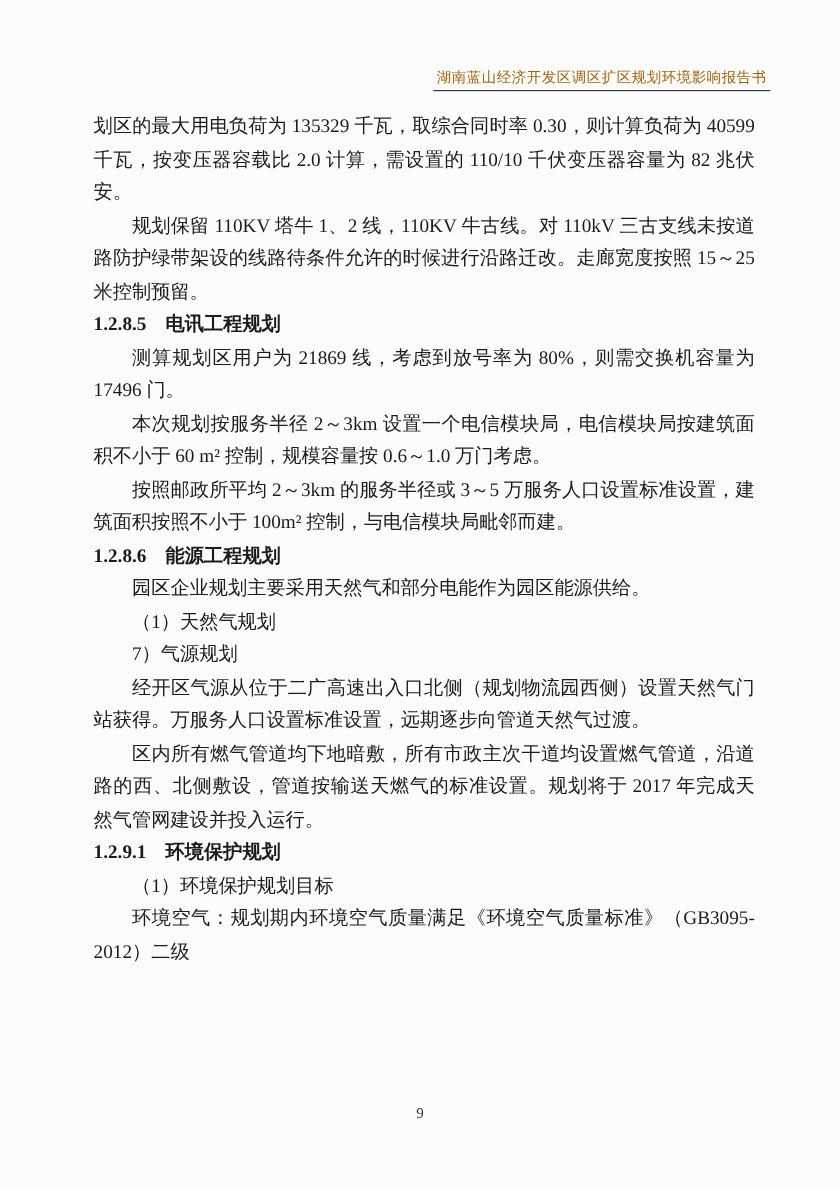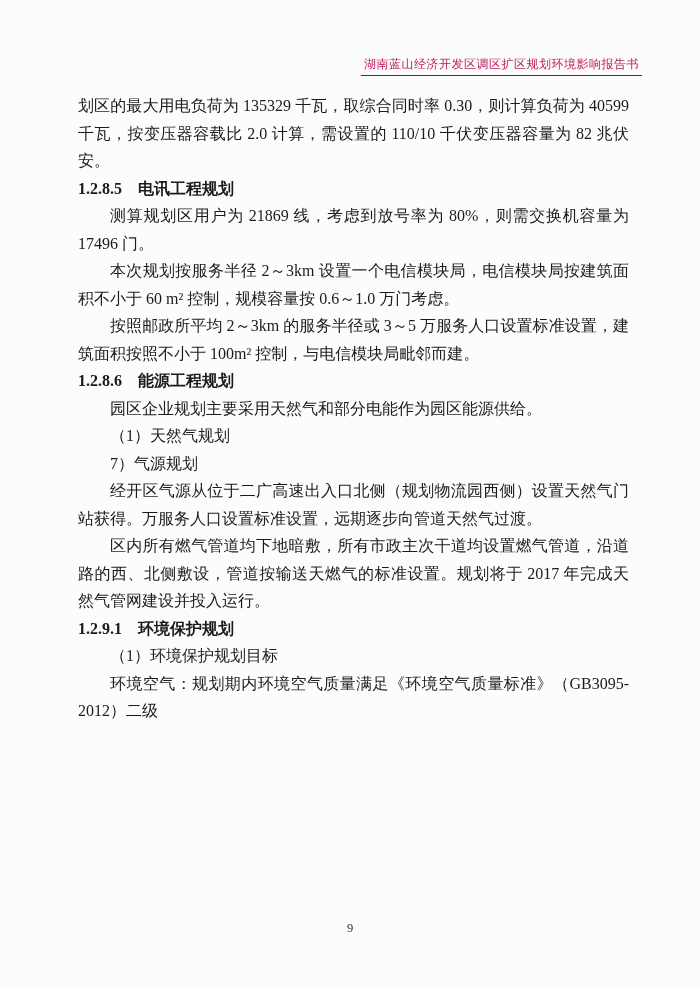--- a/index.html
+++ b/index.html
@@ -18,21 +18,21 @@
     margin: 0 auto;
   }
   .page-header {
     position: absolute;
     top: 57px;
     left: 60px;
     right: 58px;
     text-align: right;
     font-size: 12px;
     line-height: 15px;
-    color: #be185d;
+    color: #a16207;
     letter-spacing: 0.5px;
   }
   .page-header .running-title {
     display: inline-block;
     border-bottom: 1.5px solid #3a3a3a;
     padding: 0 3px 3px 3px;
   }
   .doc-body {
     position: absolute;
     top: 92px;
@@ -71,20 +71,21 @@
 <body>
 
 <div class="page">
 
   <div class="page-header">
     <span class="running-title">湖南蓝山经济开发区调区扩区规划环境影响报告书</span>
   </div>
 
   <div class="doc-body">
     <p class="para-noindent">划区的最大用电负荷为 135329 千瓦，取综合同时率 0.30，则计算负荷为 40599 千瓦，按变压器容载比 2.0 计算，需设置的 110/10 千伏变压器容量为 82 兆伏安。</p>
+    <p class="para-indent">规划保留 110KV 塔牛 1、2 线，110KV 牛古线。对 110kV 三古支线未按道路防护绿带架设的线路待条件允许的时候进行沿路迁改。走廊宽度按照 15～25 米控制预留。</p>
     <p class="sec-heading">1.2.8.5　电讯工程规划</p>
     <p class="para-indent">测算规划区用户为 21869 线，考虑到放号率为 80%，则需交换机容量为 17496 门。</p>
     <p class="para-indent">本次规划按服务半径 2～3km 设置一个电信模块局，电信模块局按建筑面积不小于 60 m² 控制，规模容量按 0.6～1.0 万门考虑。</p>
     <p class="para-indent">按照邮政所平均 2～3km 的服务半径或 3～5 万服务人口设置标准设置，建筑面积按照不小于 100m² 控制，与电信模块局毗邻而建。</p>
     <p class="sec-heading">1.2.8.6　能源工程规划</p>
     <p class="para-indent">园区企业规划主要采用天然气和部分电能作为园区能源供给。</p>
     <p class="para-indent">（1）天然气规划</p>
     <p class="para-indent">7）气源规划</p>
     <p class="para-indent">经开区气源从位于二广高速出入口北侧（规划物流园西侧）设置天然气门站获得。万服务人口设置标准设置，远期逐步向管道天然气过渡。</p>
     <p class="para-indent">区内所有燃气管道均下地暗敷，所有市政主次干道均设置燃气管道，沿道路的西、北侧敷设，管道按输送天燃气的标准设置。规划将于 2017 年完成天然气管网建设并投入运行。</p>

